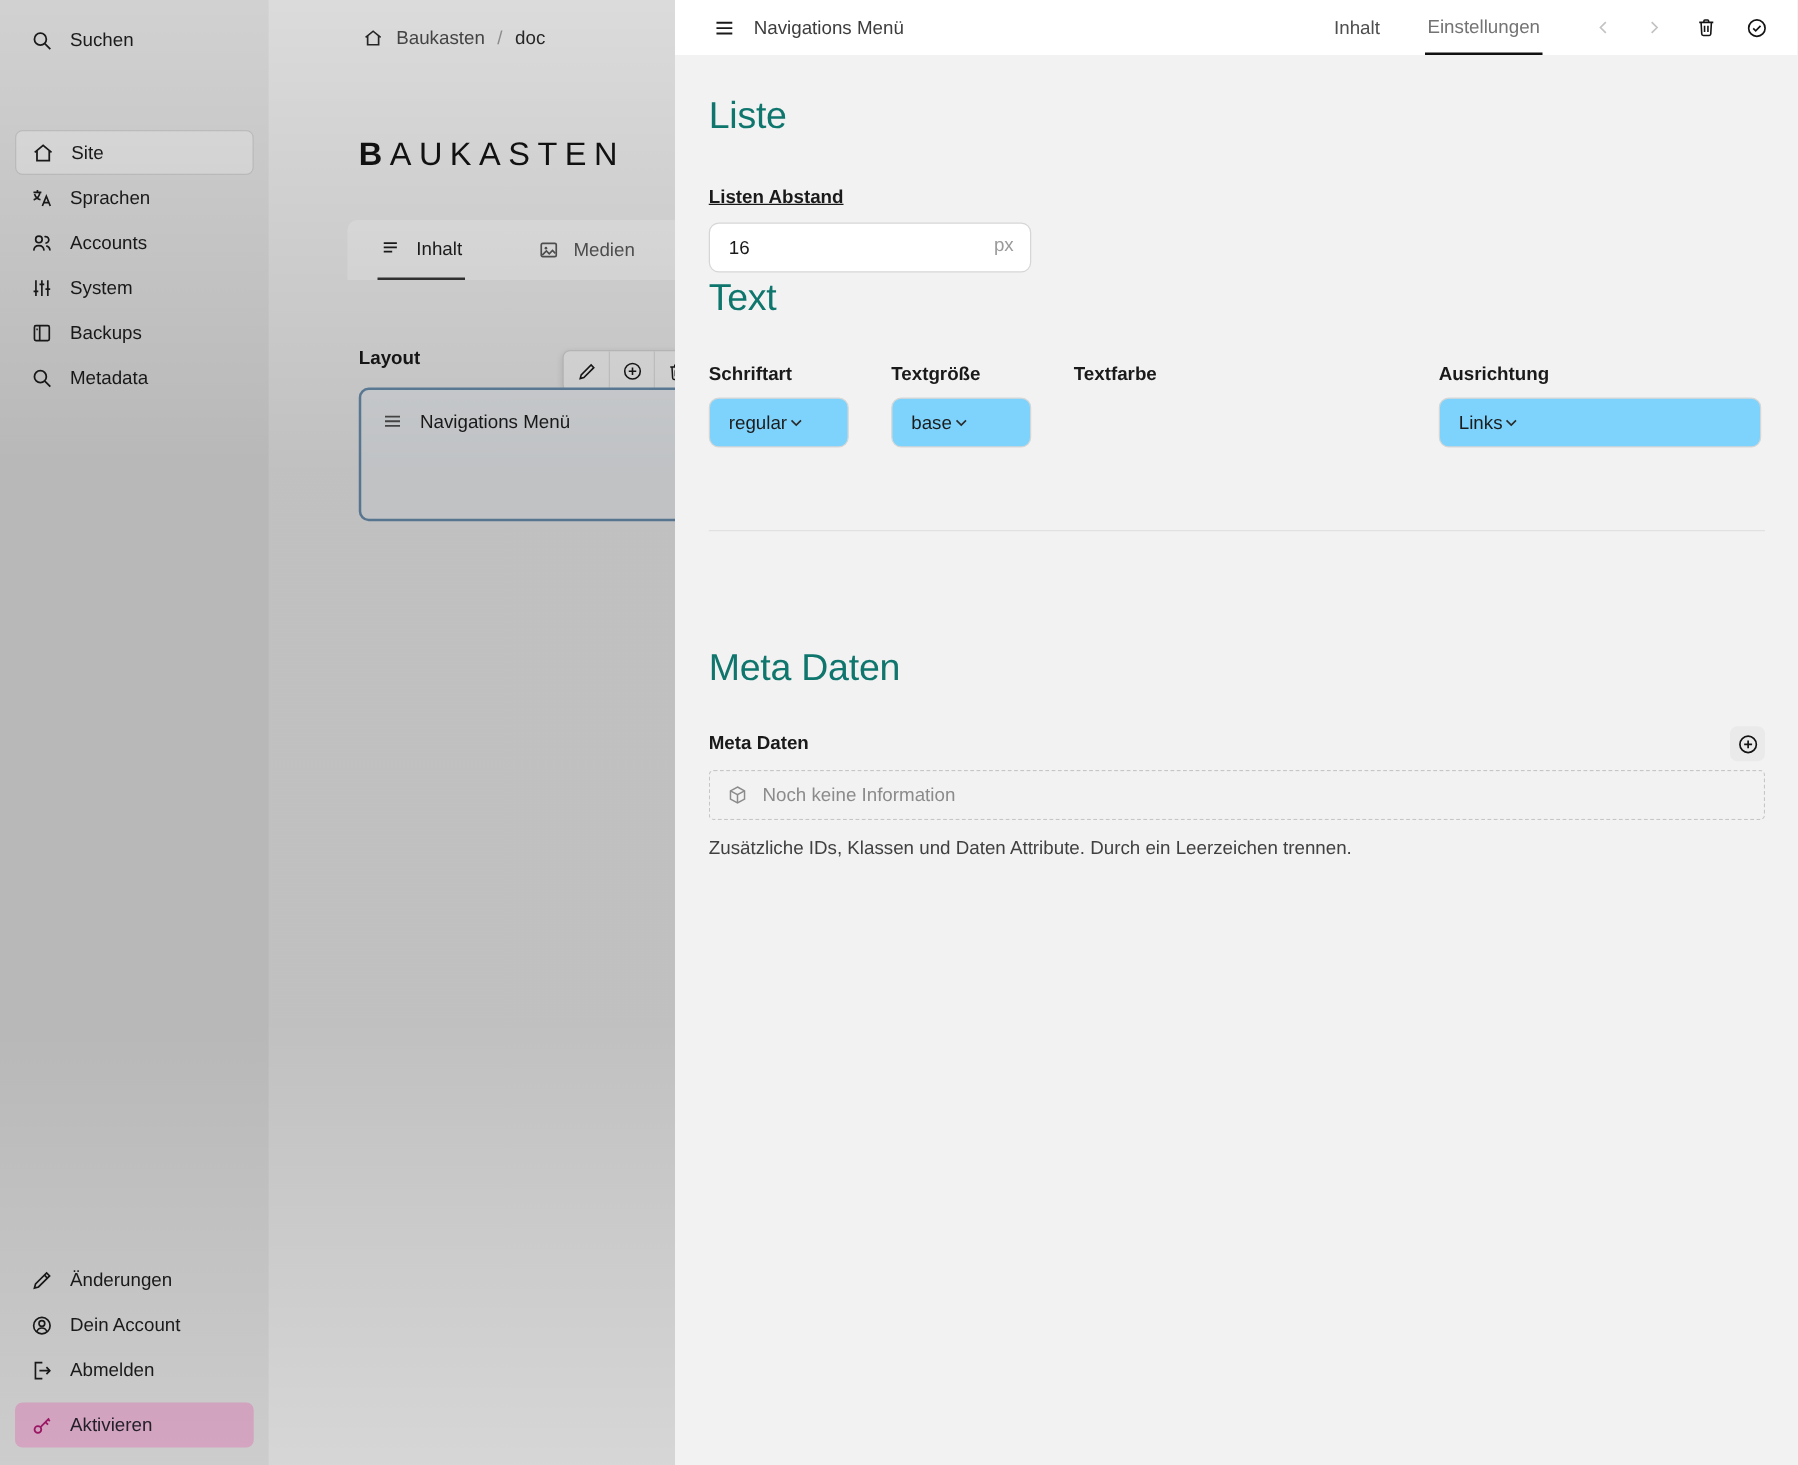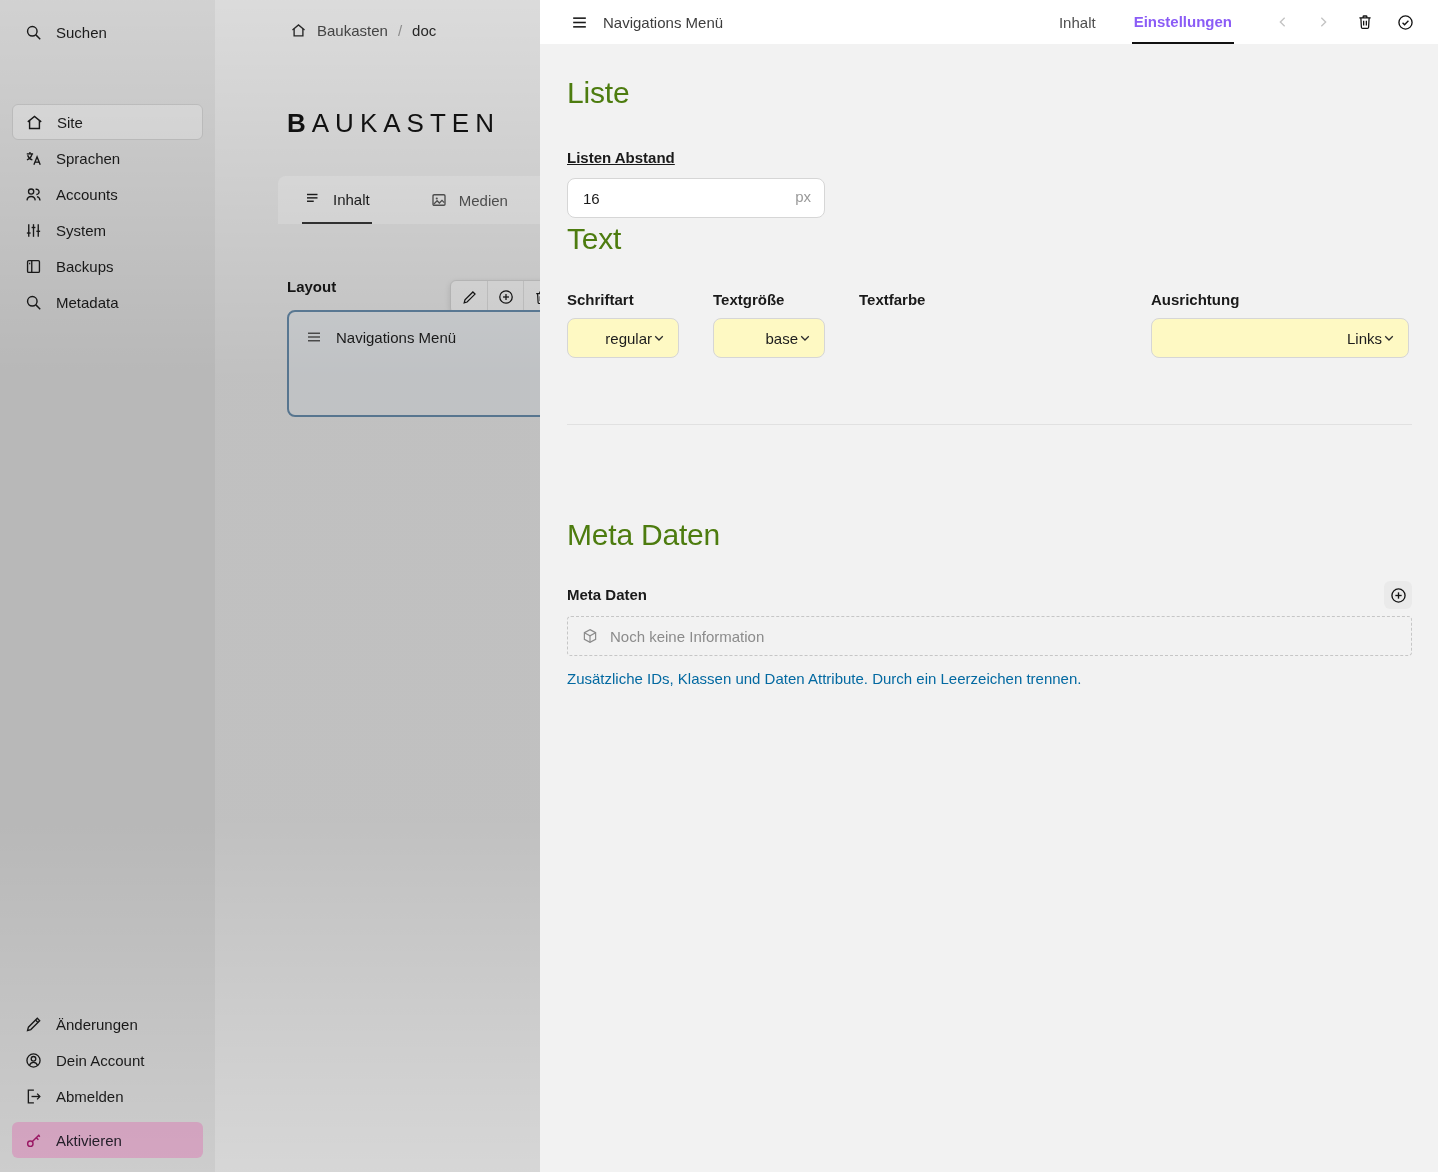--- a/index.html
+++ b/index.html
@@ -41,50 +41,50 @@
   
   .dim-overlay { position:absolute; left:0; top:0; width:540px; height:1172px; z-index:2; pointer-events:none;
     background:linear-gradient(to bottom, rgba(0,0,0,.10) 0%, rgba(0,0,0,.21) 32%, rgba(0,0,0,.21) 70%, rgba(0,0,0,.12) 100%); }
 
   
   .drawer { position:absolute; left:540px; top:0; width:898px; height:1172px; background:#f2f2f2; z-index:5; }
   .drawer-header { position:relative; height:44px; background:#ffffff; display:flex; align-items:center; }
   .drawer-title-wrap { display:flex; align-items:center; gap:14px; padding-left:30px; color:#3d3d3d; }
   .drawer-header-right { position:absolute; right:18px; top:0; height:44px; display:flex; align-items:center; }
   .drawer-tab { height:44px; display:flex; align-items:center; padding:0 2px; margin-right:34px; color:#4e4e4e; cursor:pointer; }
-  .drawer-tab.active { color:#8b5cf6; font-weight:700; border-bottom:2.5px solid #111; }
+  .drawer-tab.active { color:#737373; font-weight:400; border-bottom:2.5px solid #111; }
   .icon-btn { width:30px; height:30px; display:flex; align-items:center; justify-content:center; cursor:pointer; border-radius:6px; }
   .icon-btn.disabled { cursor:default; }
   .nav-chevrons { display:flex; gap:10px; margin-right:12px; }
   .hdr-actions { display:flex; gap:10px; }
 
   .drawer-body { padding:0 26px 0 27px; }
-  .sec-heading { font-size:30px; font-weight:400; color:#4d7c0f; letter-spacing:-.2px; line-height:42px; }
+  .sec-heading { font-size:30px; font-weight:400; color:#0f766e; letter-spacing:-.2px; line-height:42px; }
   .h-liste { margin-top:28px; }
   .h-text { }
   .h-meta { margin-top:89px; }
   .field-label { font-weight:700; font-size:15px; color:#1a1a1a; line-height:20px; }
   .liste-label { margin-top:34px;text-decoration:underline; }
   .unit-input { position:relative; margin-top:10px; width:258px; height:40px; }
   .unit-input input { width:100%; height:40px; background:#fff; border:1px solid #d6d6d6; border-radius:8px; padding:0 40px 0 15px; font-size:15px; color:#1a1a1a; font-family:inherit; outline:none; }
   .unit-suffix { position:absolute; right:14px; top:10px; color:#9a9a9a; }
 
   .text-fields { display:flex; gap:34px; margin-top:30px; }
   .field-col { display:flex; flex-direction:column; }
   .field-col.narrow { width:112px; }
   .field-col.wide { width:258px; }
-  .select { margin-top:8px; height:40px; background:#fef9c3; border:1px solid #d6d6d6; border-radius:8px; display:flex; align-items:center; justify-content:flex-end; padding:0 12px 0 15px; cursor:pointer; color:#1c1c1c; }
+  .select { margin-top:8px; height:40px; background:#7dd3fc; border:1px solid #d6d6d6; border-radius:8px; display:flex; align-items:center; justify-content:flex-start; padding:0 12px 0 15px; cursor:pointer; color:#1c1c1c; }
   .select svg { flex:0 0 auto; }
 
   .divider { margin-top:66px; height:1px; background:#e1e1e1; }
 
   .meta-label-row { margin-top:25px; height:28px; display:flex; align-items:center; justify-content:space-between; }
   .add-meta-btn { width:28px; height:28px; border-radius:6px; background:#eaeaea; display:flex; align-items:center; justify-content:center; cursor:pointer; }
   .empty-box { margin-top:7px; height:40px; border:1px dashed #c6c6c6; border-radius:4px; display:flex; align-items:center; gap:11px; padding:0 13px; color:#8b8b8b; }
-  .help-text { margin-top:14px; color:#0369a1; }
+  .help-text { margin-top:14px; color:#404040; }
 
   svg { display:block; }
 </style>
 </head>
 <body>
 
 <div class="app">
 
   <aside class="sidebar">
     <div class="side-item side-search">

